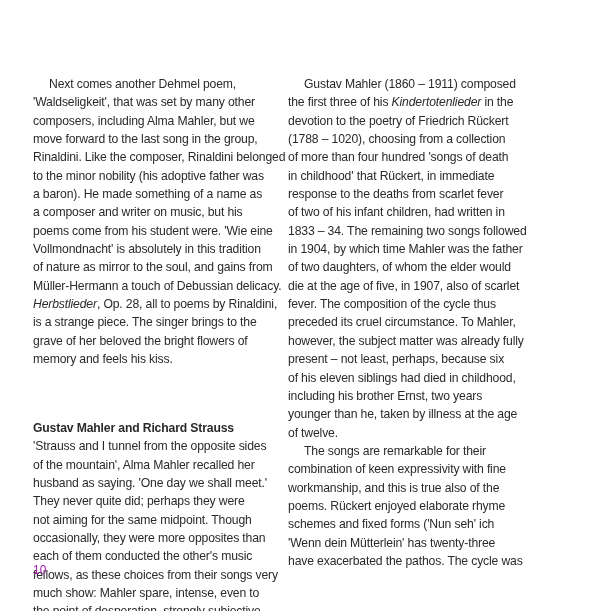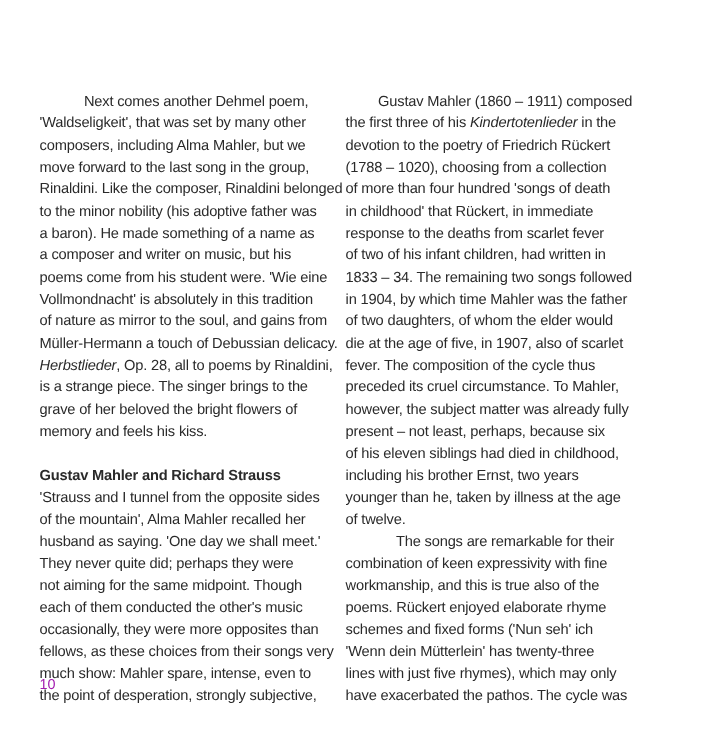--- a/index.html
+++ b/index.html
@@ -15,23 +15,23 @@
     position: absolute;
     top: 75px;
     font-size: 12.2px;
     line-height: 18.35px;
     letter-spacing: -0.15px;
     white-space: nowrap;
   }
   .col.left { left: 33px; width: 245px; }
   .col.right { left: 288px; width: 250px; }
   .line { display: block; height: 18.35px; }
-  .line.indent { padding-left: 16px; text-align: center; }
+  .line.indent { padding-left: 16px; }
   .line.blank { height: 18.35px; }
-  .line.heading { font-weight: bold; }
+  .line.heading { font-weight: bold; margin-top: 32px; }
   em { }
   .page-number {
     position: absolute;
     left: 33px; top: 563px;
     font-size: 12px;
     color: #a21caf;
   }
 </style>
 </head>
 <body>
@@ -53,22 +53,22 @@
   <span class="line">is a strange piece. The singer brings to the</span>
   <span class="line">grave of her beloved the bright flowers of</span>
   <span class="line">memory and feels his kiss.</span>
   <span class="line blank"></span>
   <span class="line heading">Gustav Mahler and Richard Strauss</span>
   <span class="line">'Strauss and I tunnel from the opposite sides</span>
   <span class="line">of the mountain', Alma Mahler recalled her</span>
   <span class="line">husband as saying. 'One day we shall meet.'</span>
   <span class="line">They never quite did; perhaps they were</span>
   <span class="line">not aiming for the same midpoint. Though</span>
+  <span class="line">occasionally, they were more opposites than</span>
   <span class="line">each of them conducted the other's music</span>
-  <span class="line">occasionally, they were more opposites than</span>
   <span class="line">fellows, as these choices from their songs very</span>
   <span class="line">much show: Mahler spare, intense, even to</span>
   <span class="line">the point of desperation, strongly subjective,</span>
 
 </div>
 
 <div class="col right">
   <span class="line indent">Gustav Mahler (1860 – 1911) composed</span>
   <span class="line"><span>the first three of his </span><em>Kindertotenlieder</em><span> in the</span></span>
   <span class="line">devotion to the poetry of Friedrich Rückert</span>
@@ -88,18 +88,17 @@
   <span class="line">of his eleven siblings had died in childhood,</span>
   <span class="line">including his brother Ernst, two years</span>
   <span class="line">younger than he, taken by illness at the age</span>
   <span class="line">of twelve.</span>
   <span class="line indent">The songs are remarkable for their</span>
   <span class="line">combination of keen expressivity with fine</span>
   <span class="line">workmanship, and this is true also of the</span>
   <span class="line">poems. Rückert enjoyed elaborate rhyme</span>
   <span class="line">schemes and fixed forms ('Nun seh' ich</span>
   <span class="line">'Wenn dein Mütterlein' has twenty-three</span>
-  <span class="line">lines with just five rhymes), which may only</span>
   <span class="line">have exacerbated the pathos. The cycle was</span>
 
 </div>
 
 <div class="page-number">10</div>
 
 </body></html>

